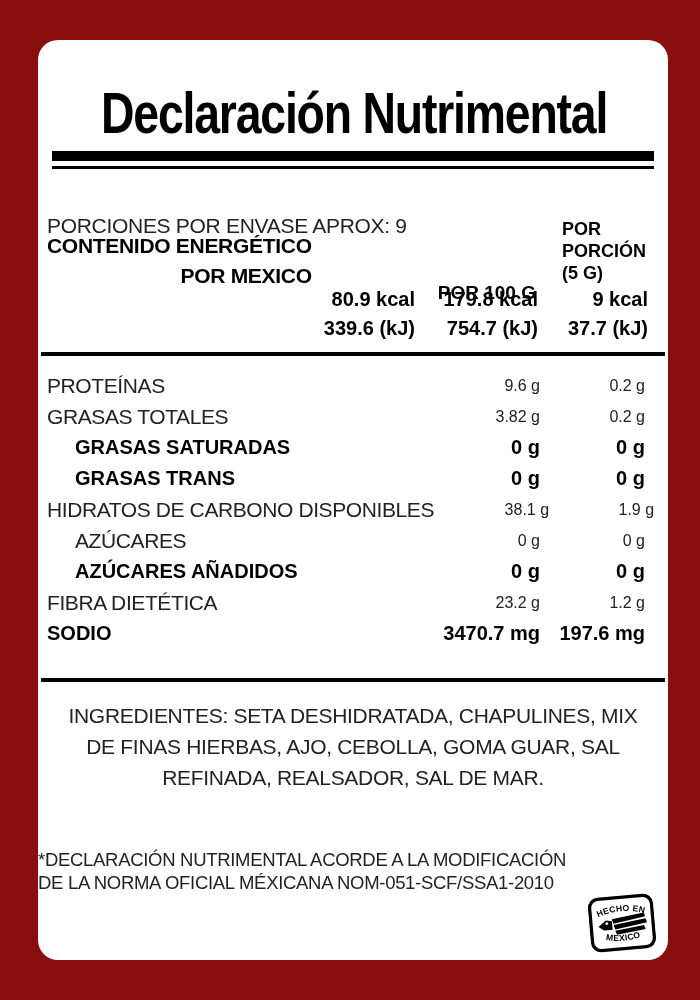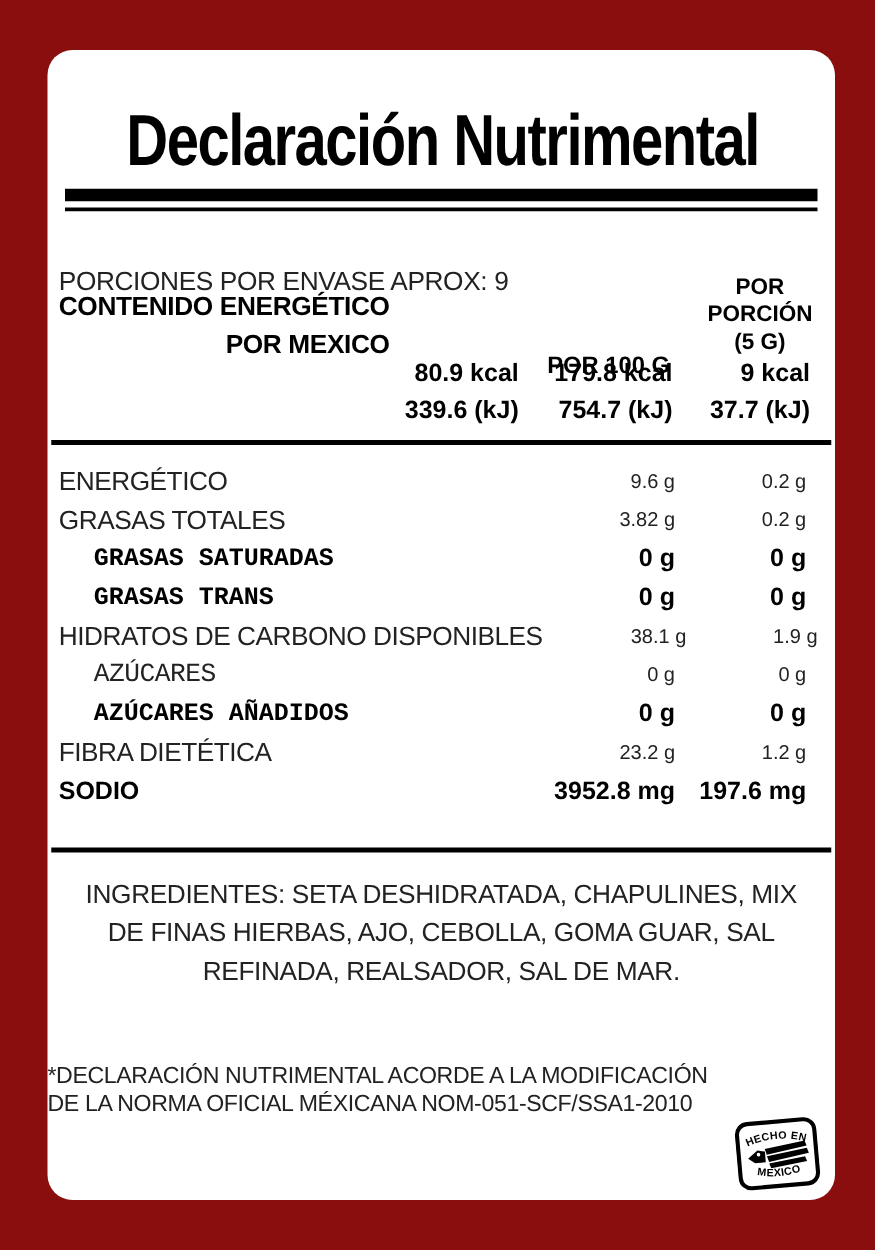--- a/index.html
+++ b/index.html
@@ -17,40 +17,40 @@
     position:absolute;top:42px;left:0;width:100%;
     text-align:center;font-weight:700;font-size:58px;line-height:62px;
     color:#000;white-space:nowrap;letter-spacing:-1.5px;
     transform:scaleX(0.80);transform-origin:center;
   }
   .rule-thick{position:absolute;top:111px;left:14px;right:14px;height:10px;background:#000;}
   .rule-thin{position:absolute;top:126px;left:14px;right:14px;height:3px;background:#000;}
   .porciones{position:absolute;top:174px;left:9px;font-size:21px;color:#222;letter-spacing:-0.3px;}
   .energy-label{position:absolute;top:191px;left:9px;font-weight:700;font-size:21px;line-height:30px;color:#000;letter-spacing:-0.3px;text-align:right;}
   .col-100g{position:absolute;top:204px;right:132px;font-weight:700;font-size:19px;color:#000;margin-top:38px;}
-  .col-portion{position:absolute;top:178px;right:14px;width:92px;text-align:center;font-weight:700;font-size:18px;line-height:22px;color:#000;}
+  .col-portion{position:absolute;top:178px;right:14px;width:92px;text-align:left;font-weight:700;font-size:18px;line-height:22px;color:#000;}
   .erow{position:absolute;left:0;right:0;height:24px;font-weight:700;font-size:20px;color:#000;}
   .erow-kcal{top:248px;}
   .erow-kj{top:277px;}
   .erow span{position:absolute;top:0;white-space:nowrap;}
   .v-envase{right:253px;}
   .v-100g{right:130px;}
   .v-portion{right:20px;}
   .sep{position:absolute;left:3px;right:3px;height:4px;background:#000;}
   .sep1{top:312px;}
   .sep2{top:638px;}
   .nutri{position:absolute;top:330px;left:0;width:630px;}
   .nrow{
     display:grid;grid-template-columns:1fr 115px 105px;
     height:31px;align-items:center;padding:0 23px 0 9px;box-sizing:border-box;
   }
   .nrow .lbl{font-size:21px;color:#222;letter-spacing:-0.4px;white-space:nowrap;}
   .nrow .val{text-align:right;font-size:16px;color:#222;white-space:nowrap;}
   .nrow.bold .lbl,.nrow.bold .val{font-weight:700;color:#000;font-size:20px;letter-spacing:0;}
-  .nrow.indent .lbl{padding-left:28px;font-family:Liberation Mono, monospace;}
+  .nrow.indent .lbl{padding-left:28px;}
   .ingredients{
     position:absolute;top:660px;left:25px;width:580px;
     text-align:center;font-size:21px;line-height:31px;color:#222;letter-spacing:-0.3px;
   }
   .footnote{
     position:absolute;top:808px;left:0;width:100%;
     text-align:left;font-size:18.5px;line-height:23px;color:#222;letter-spacing:-0.3px;
   }
   .badge{position:absolute;top:855px;left:551px;width:66px;height:56px;transform:rotate(-5deg);}
   .badge svg{width:100%;height:100%;}
@@ -86,21 +86,21 @@
   <div class="erow erow-kj">
     <span class="v-envase">339.6 (kJ)</span>
     <span class="v-100g">754.7 (kJ)</span>
     <span class="v-portion">37.7 (kJ)</span>
   </div>
 
   <div class="sep sep1"></div>
 
   <div class="nutri">
     <div class="nrow">
-      <span class="lbl">ENERGÉTICO</span>
+      <span class="lbl">PROTEÍNAS</span>
       <span class="val">9.6 g</span>
       <span class="val">0.2 g</span>
     </div>
     <div class="nrow">
       <span class="lbl">GRASAS TOTALES</span>
       <span class="val">3.82 g</span>
       <span class="val">0.2 g</span>
     </div>
     <div class="nrow bold indent">
       <span class="lbl">GRASAS SATURADAS</span>
@@ -127,21 +127,21 @@
       <span class="val">0 g</span>
       <span class="val">0 g</span>
     </div>
     <div class="nrow">
       <span class="lbl">FIBRA DIETÉTICA</span>
       <span class="val">23.2 g</span>
       <span class="val">1.2 g</span>
     </div>
     <div class="nrow bold">
       <span class="lbl">SODIO</span>
-      <span class="val">3952.8 mg</span>
+      <span class="val">3470.7 mg</span>
       <span class="val">197.6 mg</span>
     </div>
   </div>
 
   <div class="sep sep2"></div>
 
   <div class="ingredients">INGREDIENTES: SETA DESHIDRATADA, CHAPULINES, MIX DE FINAS HIERBAS, AJO, CEBOLLA, GOMA GUAR, SAL REFINADA, REALSADOR, SAL DE MAR.</div>
 
   <div class="footnote">
     <div>*DECLARACIÓN NUTRIMENTAL ACORDE A LA MODIFICACIÓN</div>

